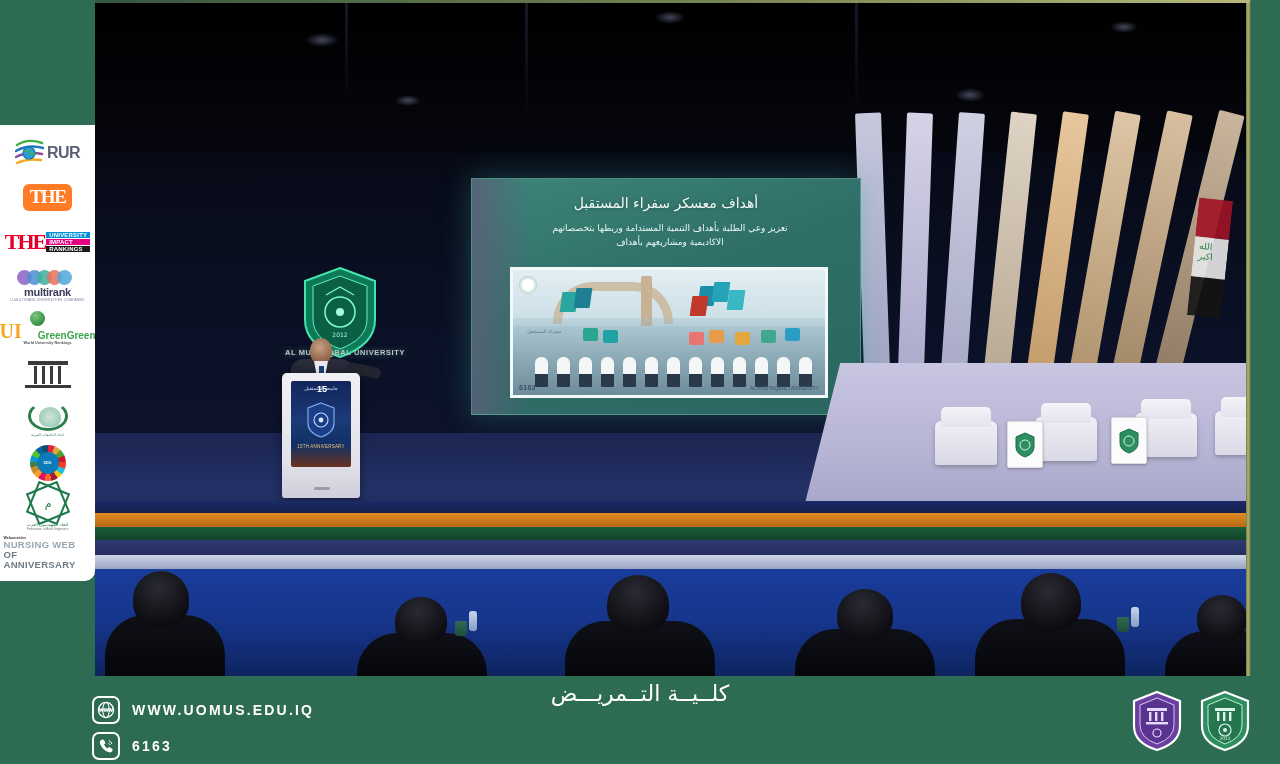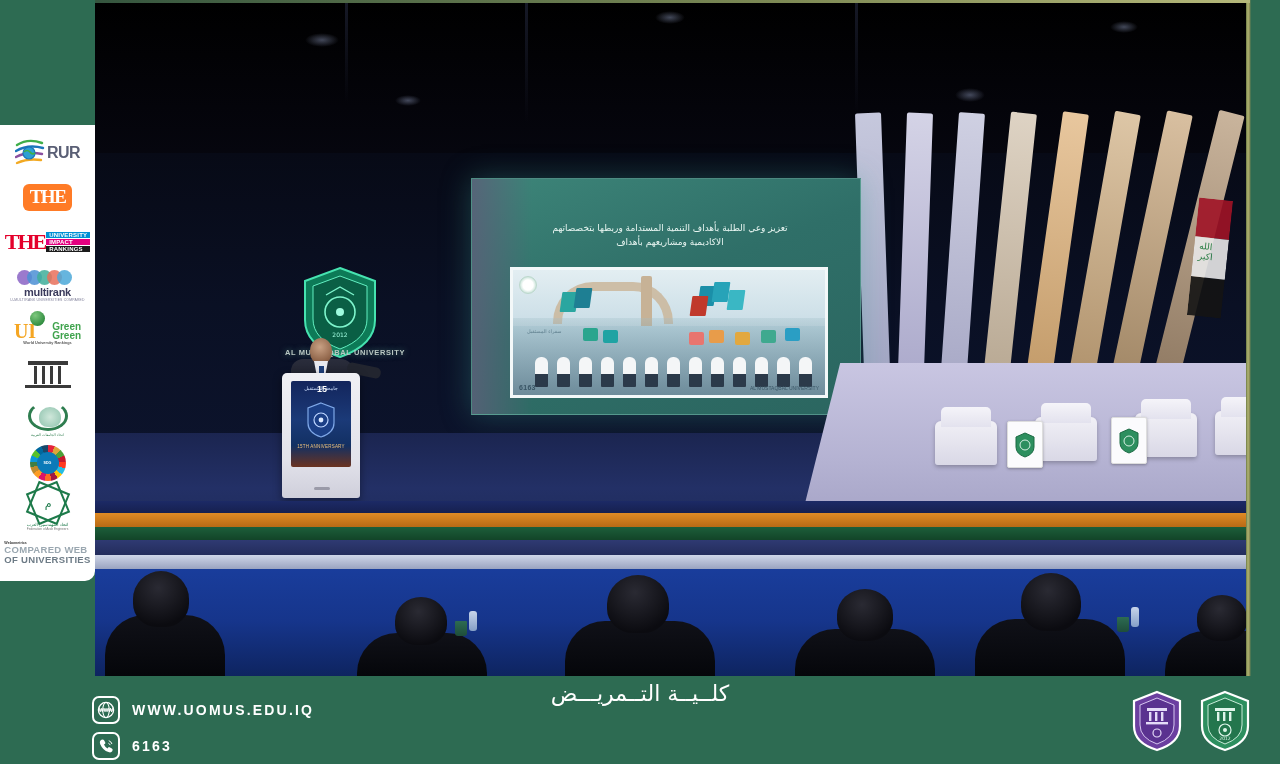--- a/index.html
+++ b/index.html
@@ -409,20 +409,21 @@
         <circle cx="40" cy="47" r="15" fill="none" stroke="#7ef5cd" stroke-width="1.6"></circle>
         <circle cx="40" cy="47" r="4" fill="#9ffade"></circle>
         <path d="M26 30 L40 22 L54 30" fill="none" stroke="#7ef5cd" stroke-width="1.4"></path>
         <text x="40" y="72" font-size="6" fill="#9ffade" text-anchor="middle" font-family="DejaVu Sans">2012</text>
       </svg>
     </div>
     <div class="wall-emblem-text">AL MUSTAQBAL UNIVERSITY</div>
 
     <div class="screen">
       <div class="screen-shade"></div>
+      <div class="slide-title">أهداف معسكر سفراء المستقبل</div>
       <div class="slide-sub">
         <span>تعزيز وعي الطلبة بأهداف التنمية المستدامة وربطها بتخصصاتهم</span><br>
         <span>الاكاديمية ومشاريعهم بأهداف</span>
       </div>
 
       <div class="slide-photo">
         <div class="sp-sky"></div>
         <div class="sp-arch"></div>
         <div class="sp-tower"></div>
         <div class="sp-badge"></div>
@@ -587,21 +588,21 @@
         <span class="mr-txt">multirank</span>
         <span class="mr-sub">U-MULTIRANK UNIVERSITIES COMPARED</span>
       </div>
     </div>
 
     <div class="logo-slot">
       <div class="uigm">
         <span class="uigm-globe"></span>
         <span class="uigm-row" style="margin-top:6px;">
           <span class="uigm-ui">UI</span>
-          <span style="display:flex;flex-direction:column;margin-left:16px;">
+          <span style="display:flex;flex-direction:row;margin-left:16px;">
             <span class="uigm-g">Green</span>
             <span class="uigm-m">Green</span>
           </span>
         </span>
         <span class="uigm-sub">World University Rankings</span>
       </div>
     </div>
 
     <div class="logo-slot">
       <div class="temple">
@@ -637,22 +638,22 @@
           <span class="fae-ar">م</span>
         </span>
         <span class="fae-t1">اتحاد المهندسين العرب</span>
         <span class="fae-t2">Federation of Arab Engineers</span>
       </div>
     </div>
 
     <div class="logo-slot">
       <div class="webo">
         <span class="webo-top">Webometrics</span>
-        <span class="webo-1">COMPARED WEB</span>
-        <span class="webo-2">OF UNIVERSITIES</span>
+        <span class="webo-1">NURSING WEB</span>
+        <span class="webo-2">OF ANNIVERSARY</span>
       </div>
     </div>
   </div>
 
   <div id="footer">
 
     <div class="contact-block">
       <div class="contact-row">
         <span class="contact-icon">
           <svg width="18" height="18" viewBox="0 0 20 20">

